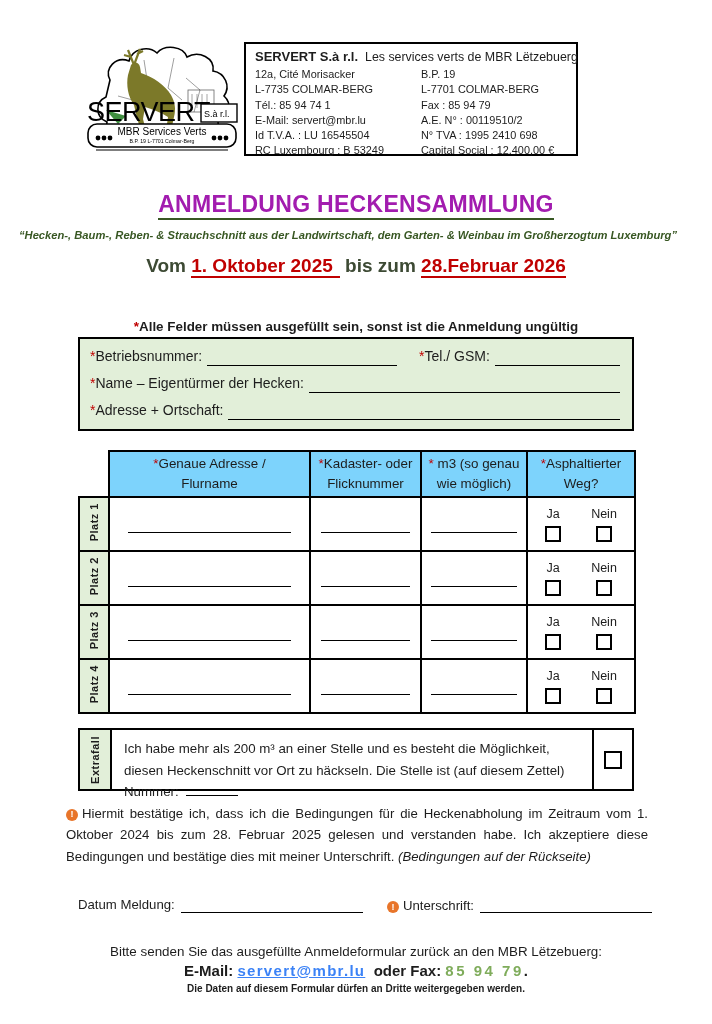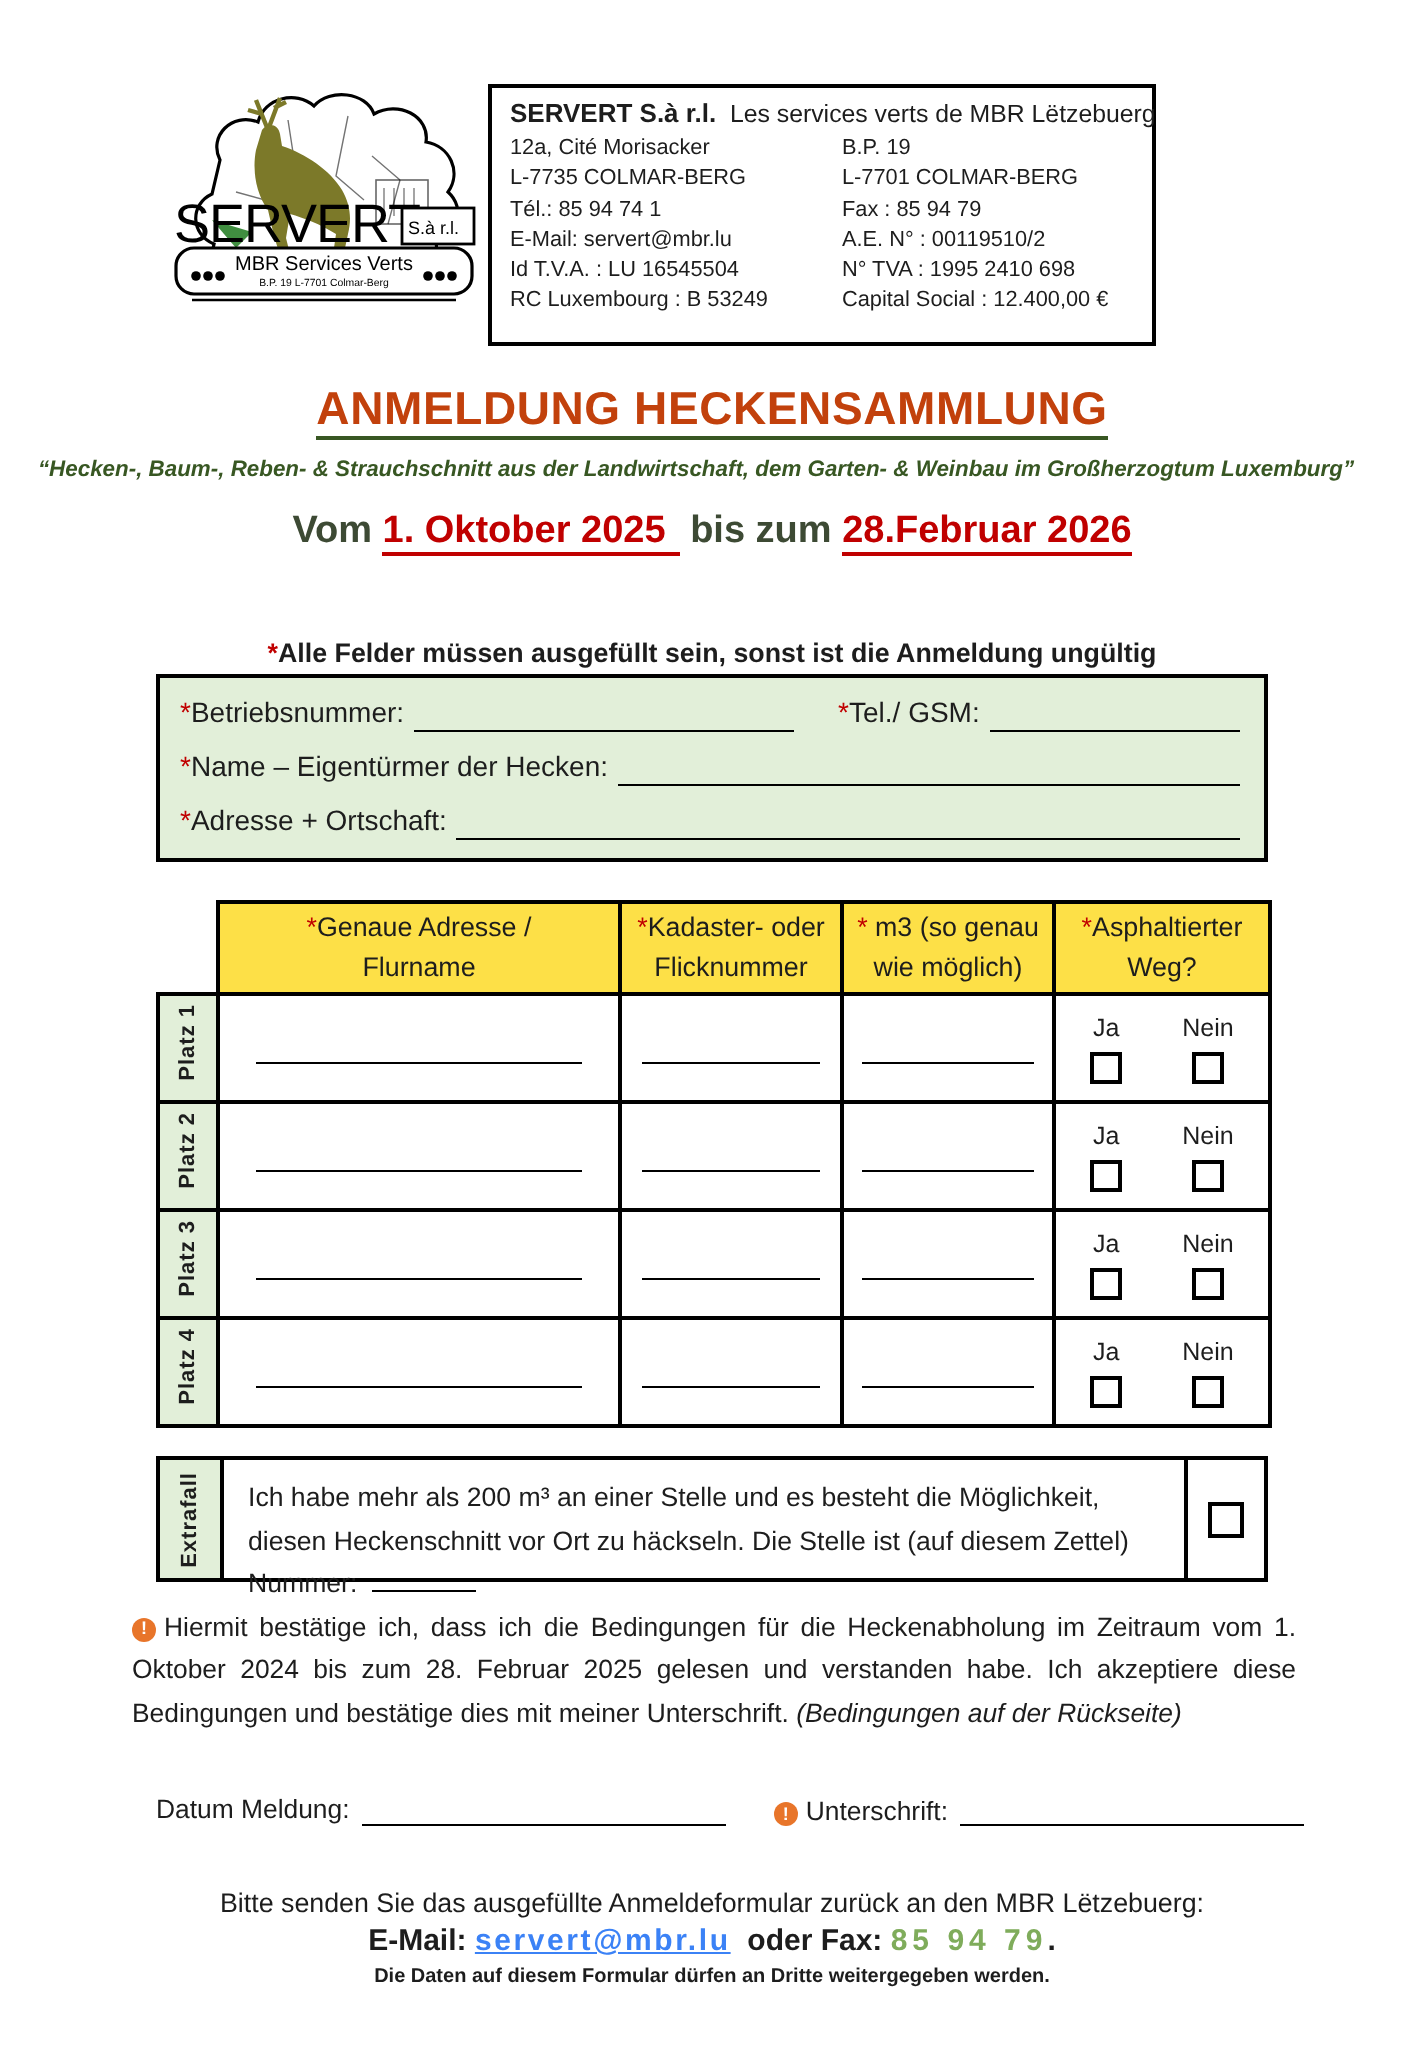--- a/index.html
+++ b/index.html
@@ -4,32 +4,32 @@
 <style>
   html,body { margin:0; padding:0; background:#e9e9e9; }
   .page {
     position:relative; width:712px; height:1024px; margin:0 auto;
     background:#fff; font-family:"Liberation Sans", sans-serif; color:#1d1d1d;
     overflow:hidden; box-shadow:0 0 4px rgba(0,0,0,.25);
   }
   
   .logo { position:absolute; top:38px; left:82px; width:160px; height:122px; }
   .info-box {
-    position:absolute; top:42px; left:244px; width:334px; height:131px;
+    position:absolute; top:42px; left:244px; width:334px; height:114px;
     border:2px solid #000; box-sizing:border-box; padding:5px 9px 0 9px;
   }
   .info-title { font-size:12.4px; margin-bottom:3px; white-space:nowrap; }
   .info-title .b { font-weight:bold; font-size:13px; }
   .info-cols { display:flex; }
   .info-col { font-size:10.9px; line-height:15.3px; }
   .info-col.left { width:166px; }
   .info-col.right { flex:1; }
   
   .title { position:absolute; top:191px; left:0; right:0; text-align:center;
-           font-size:23px; font-weight:bold; color:#c2410c; letter-spacing:.3px; }
+           font-size:23px; font-weight:bold; color:#a21caf; letter-spacing:.3px; }
   .title .u { border-bottom:2.5px solid #385723; padding-bottom:1px; }
   .subtitle { position:absolute; top:229px; left:0; right:16px; text-align:center;
               font-size:11.2px; font-style:italic; font-weight:600; color:#385723; }
   .period { position:absolute; top:255px; left:0; right:0; text-align:center;
             font-size:19px; font-weight:bold; color:#3d4a34; }
   .period .date { color:#C00000; border-bottom:2px solid #C00000; }
   .period .date.pad { padding-right:7px; }
   
   .note { position:absolute; top:319px; left:0; right:0; text-align:center;
           font-size:13.4px; font-weight:bold; }
@@ -42,21 +42,21 @@
   .owner-row { display:flex; align-items:flex-end; margin-bottom:8px; line-height:19px; white-space:nowrap; }
   .fill { border-bottom:1.4px solid #000; height:16px; display:inline-block; }
   .fill.grow { flex:1; margin-left:5px; }
   .fill.w190 { width:190px; margin-left:5px; }
   .spacer18 { width:22px; }
   
   .form-table { position:absolute; top:450px; left:78px; border-collapse:collapse; table-layout:fixed; }
   .form-table th, .form-table td { border:2px solid #000; padding:0; }
   .form-table th.corner { border:none; background:transparent; }
   .form-table thead th {
-    background:#fde047; font-weight:normal; font-size:13.4px; line-height:1.5;
+    background:#7dd3fc; font-weight:normal; font-size:13.4px; line-height:1.5;
     white-space:pre-line; text-align:center; vertical-align:middle; height:44px;
   }
   .form-table tbody tr { height:54px; }
   td.platz { background:#E2EFD9; text-align:center; vertical-align:middle; }
   .rot { writing-mode:vertical-rl; transform:rotate(180deg); font-size:11px;
          font-weight:bold; letter-spacing:.5px; display:inline-block; }
   td.entry { vertical-align:bottom; text-align:center; }
   td.entry .fill-line { display:inline-block; width:82%; border-bottom:1.4px solid #000; margin-bottom:13px; }
   td.choice { vertical-align:middle; }
   .choice-wrap { display:flex; justify-content:center; gap:30px; }

